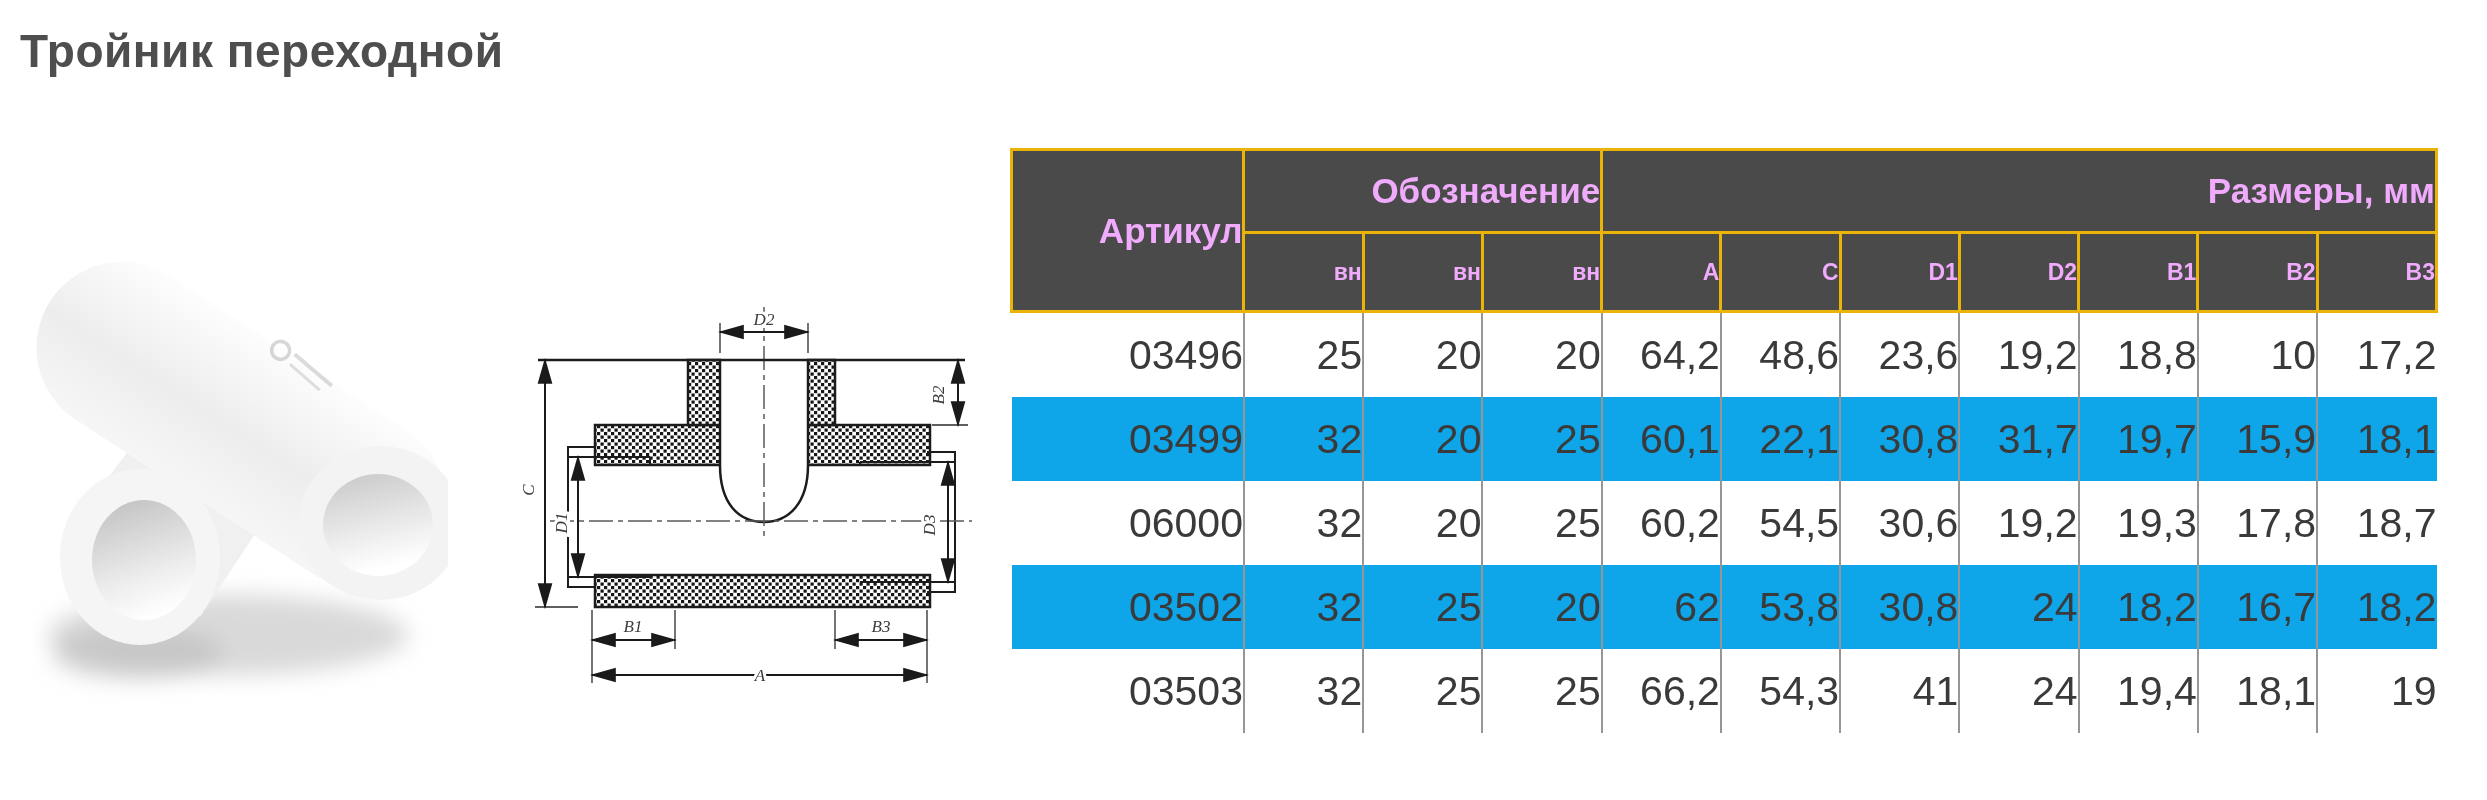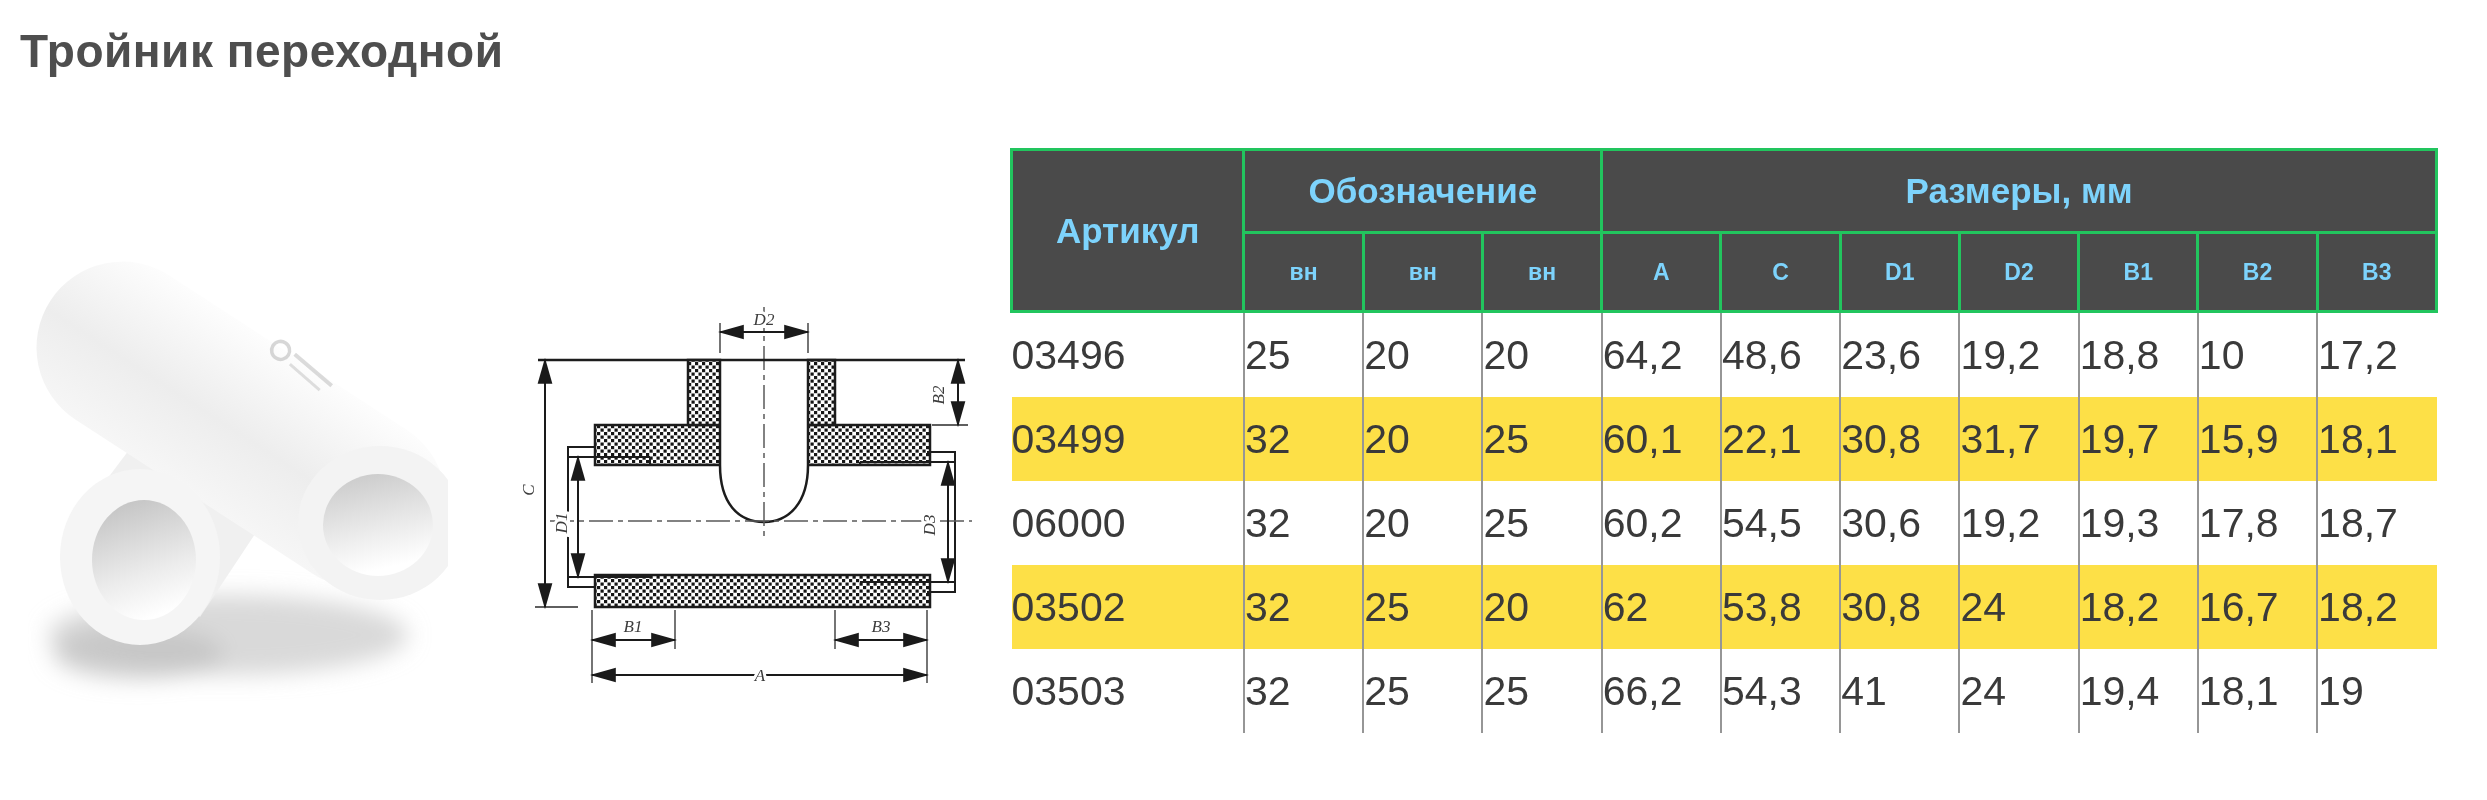--- a/index.html
+++ b/index.html
@@ -14,36 +14,36 @@
   .photo-wrap{position:absolute;left:28px;top:185px;width:420px;height:540px;}
   .drawing-wrap{position:absolute;left:520px;top:285px;width:490px;height:430px;}
 
   table.spec{
     position:absolute;left:1010px;top:148px;width:1428px;
     border-collapse:collapse;table-layout:fixed;
   }
   table.spec col.c-art{width:232px;}
   table.spec col.c-num{width:119px;}
   th{
-    background:#4a4a4a;color:#7dd3fc;font-weight:bold;
-    text-align:center;vertical-align:middle;
-    border:3px solid #22c55e;padding:0;
+    background:#4a4a4a;color:#f0abfc;font-weight:bold;
+    text-align:right;vertical-align:middle;
+    border:3px solid #eab308;padding:0;
   }
   th.h-main{font-size:35px;height:80px;}
   th.h-art{font-size:35px;}
   th.h-sub{font-size:23px;height:76px;}
   td{
-    text-align:left;vertical-align:middle;height:84px;
+    text-align:right;vertical-align:middle;height:84px;
     font-size:41px;color:#3a3a3a;padding:0;
     border-left:2px solid #969696;border-right:2px solid #969696;
   }
   td:first-child{border-left:none;}
   td:last-child{border-right:none;}
   tr.row-odd{background:#ffffff;}
-  tr.row-even{background:#fde047;}
+  tr.row-even{background:#0ea5e9;}
 
   .dim-label{
     font-family:"Liberation Serif", serif;font-style:italic;font-size:17px;
     fill:#3c3c3c;paint-order:stroke;stroke:#ffffff;stroke-width:6px;
   }
 </style>
 </head>
 <body>
 
 <div class="page-title">Тройник переходной</div>

